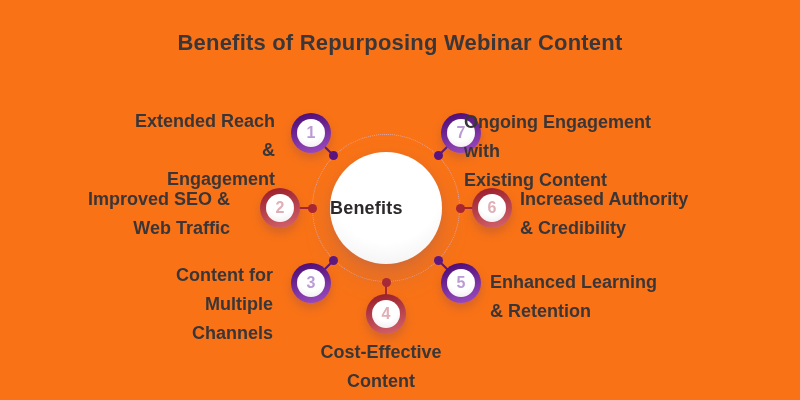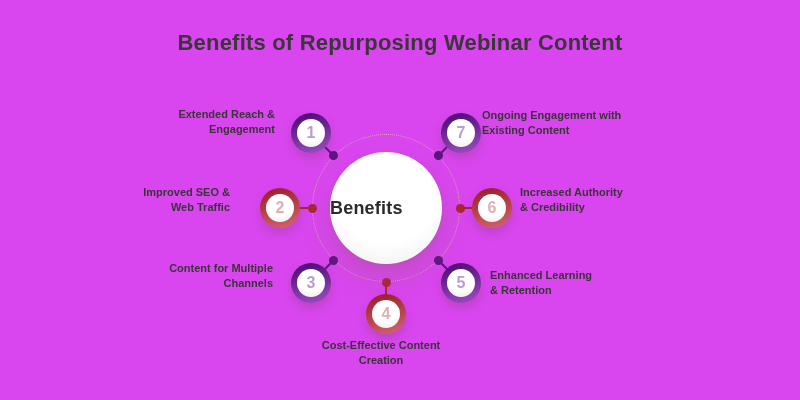--- a/index.html
+++ b/index.html
@@ -6,21 +6,21 @@
   html, body { width: 800px; height: 400px; }
   body {
     font-family: "Liberation Sans", "DejaVu Sans", sans-serif;
     background: #fdf0f2;
     overflow: hidden;
   }
   .canvas {
     position: relative;
     width: 800px;
     height: 400px;
-    background: #d946ef;
+    background: #f97316;
   }
   .title {
     position: absolute;
     top: 30px;
     left: 0;
     width: 800px;
     text-align: center;
     font-size: 22px;
     font-weight: 700;
     letter-spacing: 0.2px;
@@ -122,34 +122,34 @@
   .n1 { left: 291px; top: 113px; }
   .n2 { left: 260px; top: 188px; }
   .n3 { left: 291px; top: 263px; }
   .n4 { left: 366px; top: 294px; }
   .n5 { left: 441px; top: 263px; }
   .n6 { left: 472px; top: 188px; }
   .n7 { left: 441px; top: 113px; }
   
   .label {
     position: absolute;
-    font-size: 11px;
-    font-weight: 700;
-    line-height: 15px;
+    font-size: 18px;
+    font-weight: 700;
+    line-height: 29px;
     color: #3a3537;
     white-space: pre-line;
     z-index: 4;
   }
   .l1 { left: 118px; width: 157px; top: 107px; text-align: right; }
   .l2 { left: 76px;  width: 154px; top: 185px; text-align: right; }
   .l3 { left: 120px; width: 153px; top: 261px; text-align: right; }
   .l4 { left: 286px; width: 190px; top: 338px; text-align: center; }
   .l5 { left: 490px; width: 170px; top: 268px; text-align: left; }
   .l6 { left: 520px; width: 170px; top: 185px; text-align: left; }
-  .l7 { left: 482px; width: 190px; top: 108px; text-align: left; }
+  .l7 { left: 464px; width: 190px; top: 108px; text-align: left; }
 </style>
 </head>
 <body>
 
 <div class="canvas">
 
   <h1 class="title">Benefits of Repurposing Webinar Content</h1>
 
   <div class="dotted-ring"></div>
 

